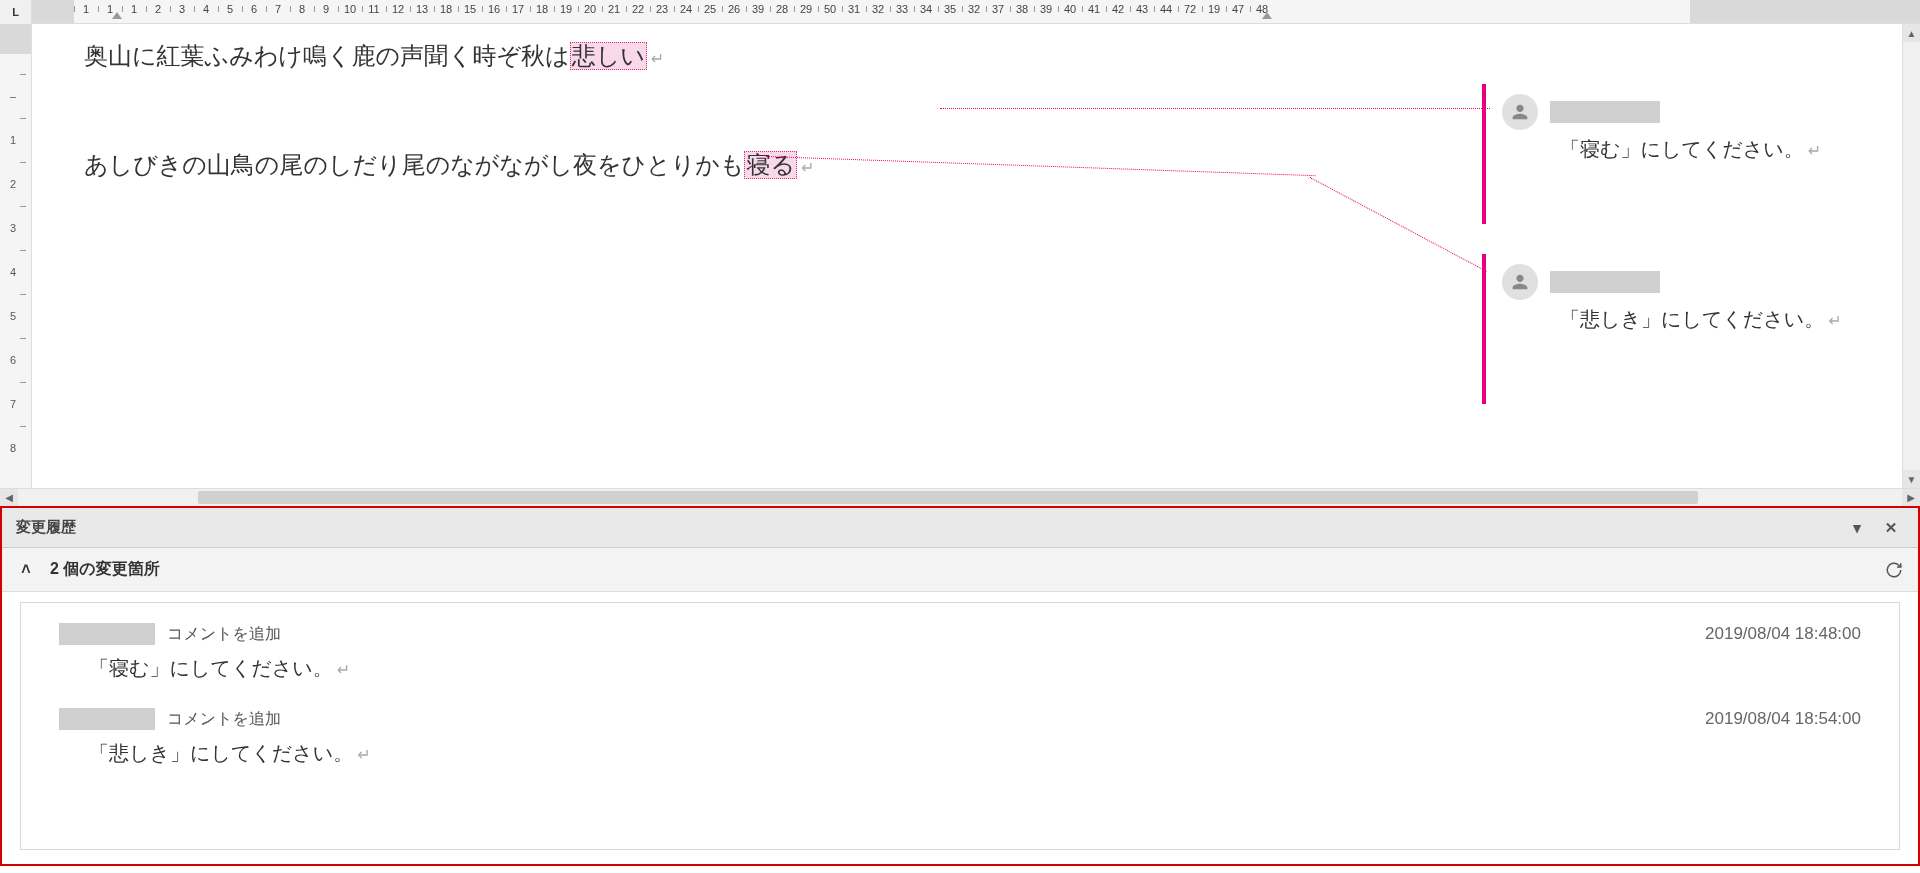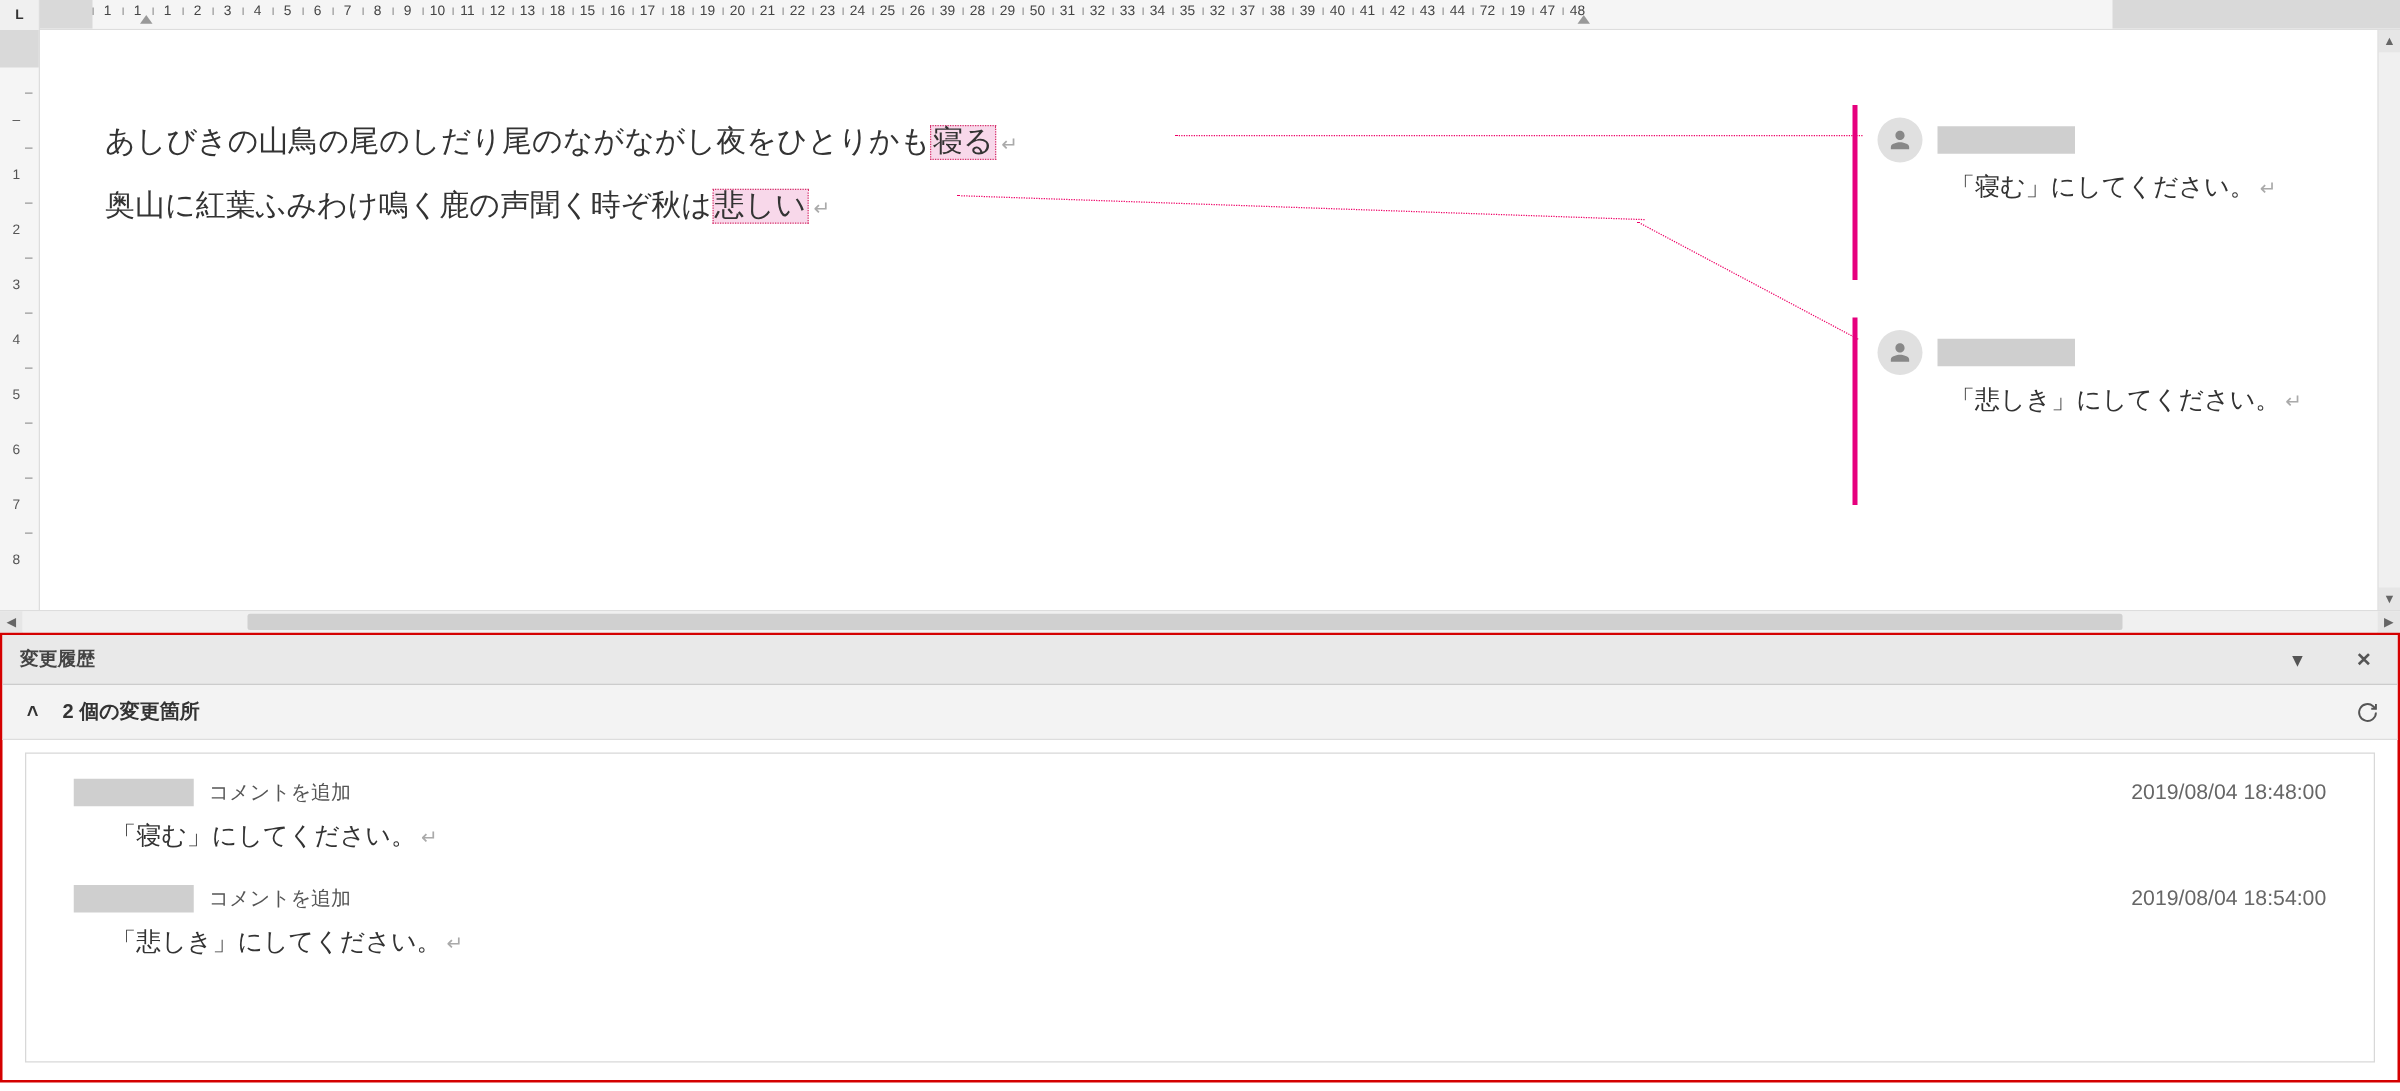--- a/index.html
+++ b/index.html
@@ -283,21 +283,20 @@
 .review-header {
   background: #e9e9e9;
   border-bottom: 1px solid #ccc;
   height: 40px;
   display: flex;
   align-items: center;
   padding: 0 14px;
   font-size: 15px;
   font-weight: bold;
   color: #444;
-  gap: 19px;
 }
 .review-header .spacer { flex: 1; }
 .review-header .hbtn {
   width: 26px; height: 26px;
   display: flex; align-items: center; justify-content: center;
   color: #555;
   cursor: pointer;
   margin-left: 8px;
 }
 .review-sub {
@@ -448,25 +447,25 @@
           <span>7</span>
         </div>
         <div class="vtick">
           <span>8</span>
         </div>
       </div>
   </div>
 
   <div class="doc-scroll">
     <div class="page">
+      <div class="par par2">
+        <span>奥山に紅葉ふみわけ鳴く鹿の声聞く時ぞ秋は</span><span class="hl">悲しい</span><span class="para-mark">↵</span>
+      </div>
       <div class="par">
         <span>あしびきの山鳥の尾のしだり尾のながながし夜をひとりかも</span><span class="hl">寝る</span><span class="para-mark">↵</span>
-      </div>
-      <div class="par par2">
-        <span>奥山に紅葉ふみわけ鳴く鹿の声聞く時ぞ秋は</span><span class="hl">悲しい</span><span class="para-mark">↵</span>
       </div>
 
       <div class="connector" style="left:900px; top:76px; width:550px;"></div>
       <div class="connector" style="left:726px; top:124px; width:550px; transform: rotate(2deg); transform-origin: left;"></div>
       <div class="connector" style="left:1270px; top:145px; width:200px; transform: rotate(28deg); transform-origin: left;"></div>
     </div>
 
     <div class="comment-margin">
       <div class="comment-bar" style="top:10px; height:140px;"></div>
       <div class="comment-card" style="top:20px;">

